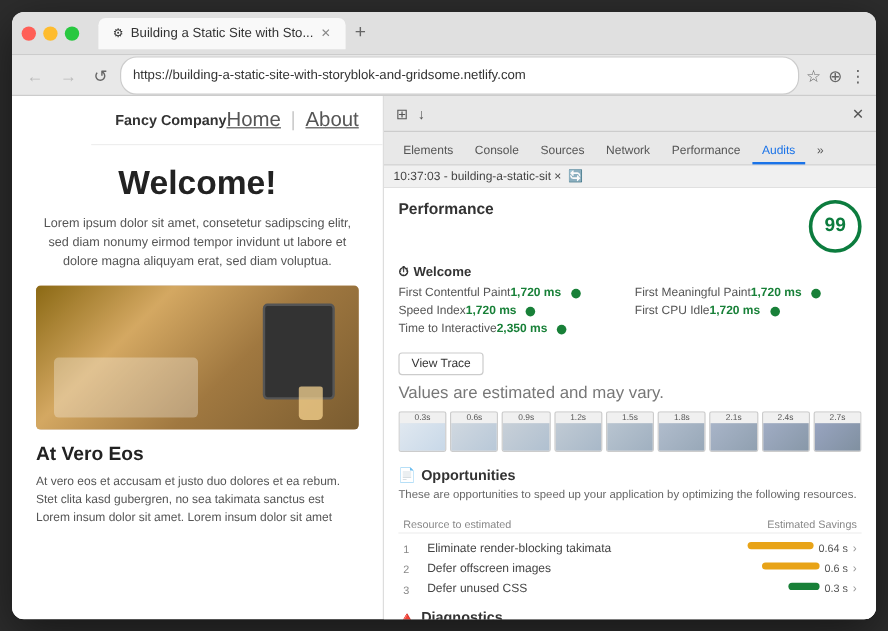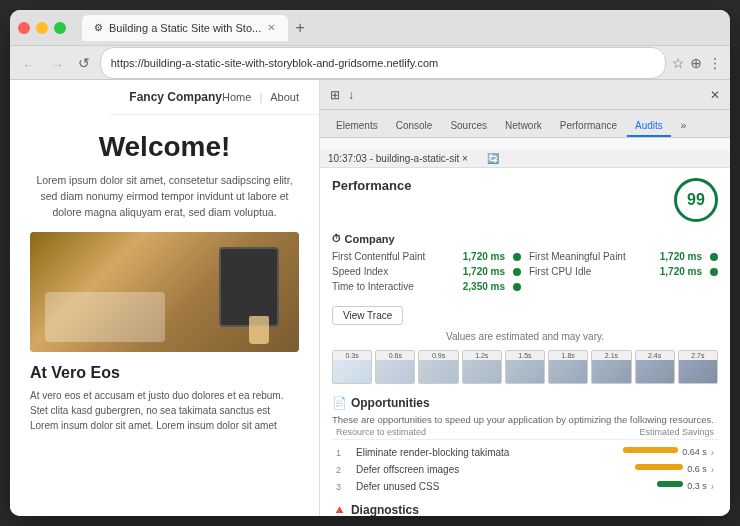--- a/index.html
+++ b/index.html
@@ -109,21 +109,21 @@
     }
     .site-nav {
       display: flex;
       align-items: center;
       padding: 10px 20px;
       border-bottom: 1px solid #eee;
       font-size: 12px;
     }
     .site-logo { font-weight: 600; color: #333; flex: 1; }
     .site-links { display: flex; gap: 8px; align-items: center; color: #555; }
-    .site-links span { font-size: 11px; }
+    .site-links span { font-size: 17px; text-decoration: underline; }
     .site-links .separator { color: #ccc; }
     .site-content {
       padding: 16px 20px;
       overflow: hidden;
     }
     .site-title {
       font-size: 28px;
       font-weight: 700;
       text-align: center;
       color: #222;
@@ -228,23 +228,22 @@
       color: #1a73e8;
       border-bottom: 2px solid #1a73e8;
     }
     .dt-breadcrumb {
       background: #f0f0f0;
       font-size: 10px;
       color: #444;
       padding: 3px 8px;
       display: flex;
       align-items: center;
-      gap: 20px;
+      gap: 6px;
       border-bottom: 1px solid #ddd;
-      margin-top: 12px;
     }
     .devtools-content {
       flex: 1;
       overflow-y: auto;
       padding: 10px 12px;
       background: white;
     }
     .audit-section-title {
       font-size: 13px;
       font-weight: 600;
@@ -280,21 +279,20 @@
       margin-bottom: 6px;
     }
     .metrics-grid {
       display: grid;
       grid-template-columns: 1fr 1fr;
       gap: 4px 8px;
     }
     .metric-row {
       display: flex;
       align-items: center;
-      justify-content: space-between;
       font-size: 10px;
     }
     .metric-label { color: #555; }
     .metric-value {
       display: flex;
       align-items: center;
       gap: 8px;
       font-size: 10px;
       font-weight: 600;
     }
@@ -308,23 +306,23 @@
       background: white;
       border: 1px solid #ccc;
       border-radius: 3px;
       padding: 3px 10px;
       font-size: 10px;
       color: #333;
       cursor: pointer;
       margin: 4px 0 6px 0;
     }
     .estimated-note {
-      font-size: 10px;
+      font-size: 14px;
       color: #777;
-      text-align: center;
+      text-align: left;
       margin-bottom: 8px;
     }
     .filmstrip {
       display: flex;
       gap: 3px;
       margin-bottom: 12px;
       overflow: hidden;
     }
     .filmstrip-frame {
       width: 42px;
@@ -352,21 +350,21 @@
       font-weight: 600;
       color: #333;
       display: flex;
       align-items: center;
       gap: 4px;
       margin-bottom: 4px;
     }
     .opp-desc {
       font-size: 9.5px;
       color: #666;
-      margin-bottom: 0;
+      margin-bottom: 12px;
     }
     .opp-table-header {
       display: grid;
       grid-template-columns: 1fr auto;
       font-size: 9px;
       color: #888;
       padding: 2px 4px;
       border-bottom: 1px solid #eee;
       margin-bottom: 4px;
     }
@@ -492,21 +490,21 @@
         
         <div class="audit-score-header">
           <div class="audit-section-title">Performance</div>
           <div class="score-circle">99</div>
         </div>
 
         
         <div class="metrics-section">
           <div class="metrics-title">
             <span>⏱</span>
-            <span>Company</span>
+            <span>Welcome</span>
           </div>
           <div class="metrics-grid">
 
             <div class="metric-row">
               <span class="metric-label">First Contentful Paint</span>
               <div class="metric-value green">
                 <span>1,720 ms</span>
                 <span class="metric-dot"></span>
               </div>
             </div>

